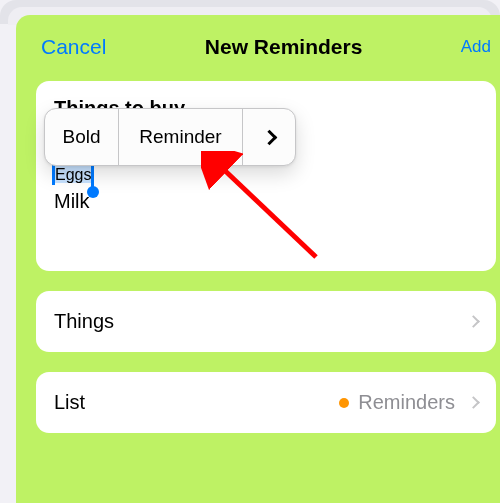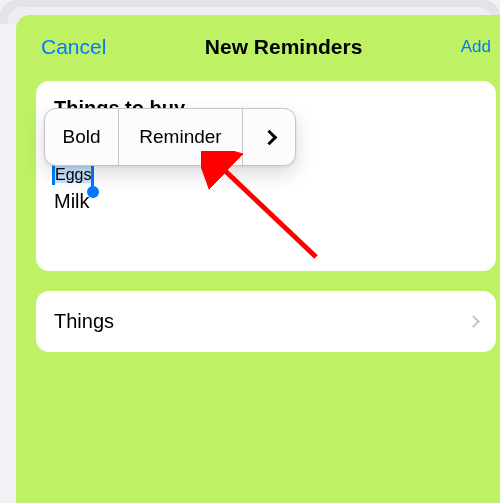--- a/index.html
+++ b/index.html
@@ -257,14 +257,24 @@
       <line x1="115" y1="106" x2="18" y2="14" stroke="#ff0000" stroke-width="5" marker-end="url(#ah)"></line>
     </svg>
 
   </div>
 
   <div class="row-card">
     <span class="row-label">Things</span>
     <span class="disclosure"></span>
   </div>
 
+  <div class="row-card">
+    <span class="row-label">List</span>
+    <span class="row-right">
+      <span class="list-value">
+        <span class="list-dot"></span>
+        <span>Reminders</span>
+      </span>
+      <span class="disclosure"></span>
+    </span>
+  </div>
 
 </div>
 
 </body></html>

